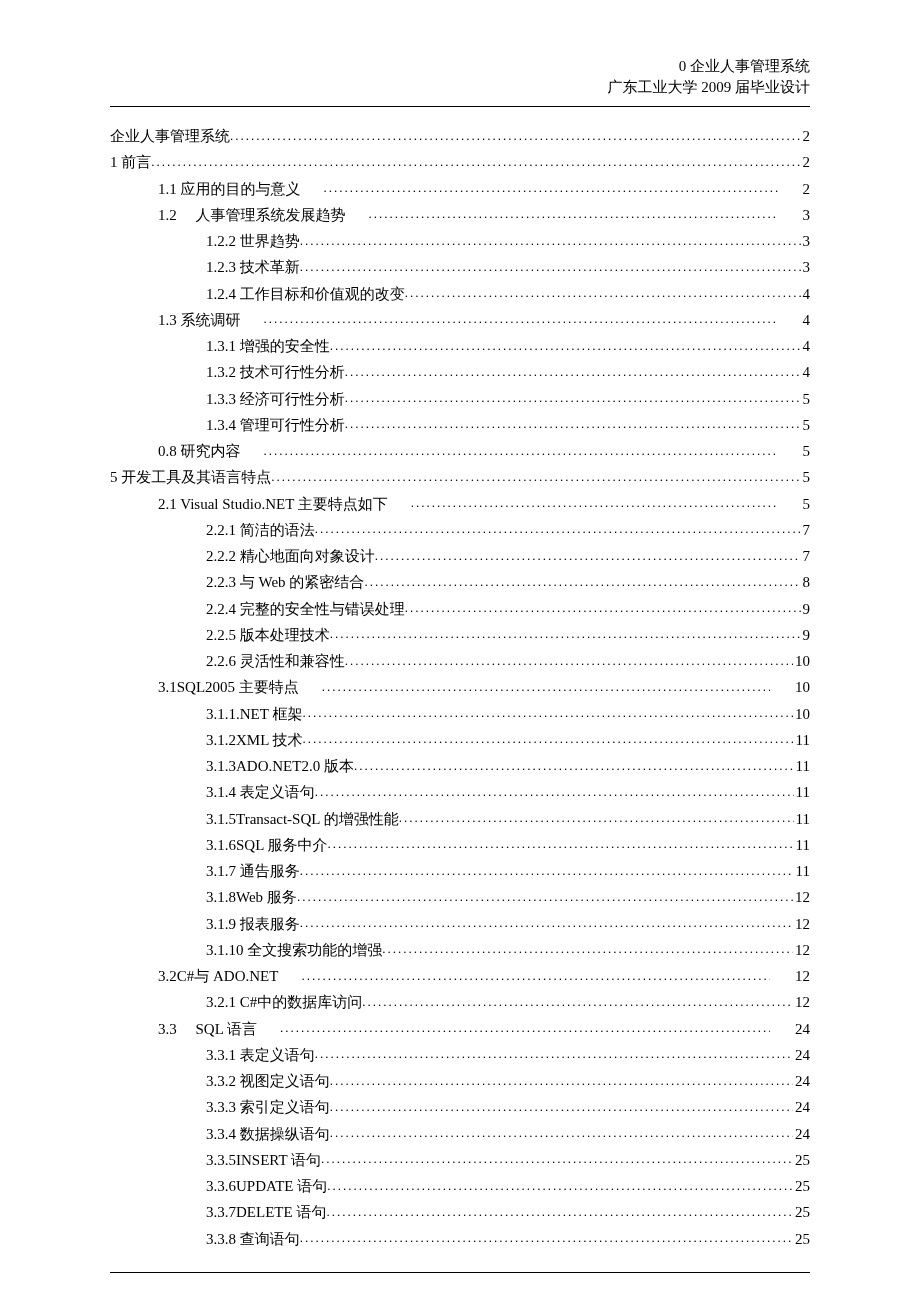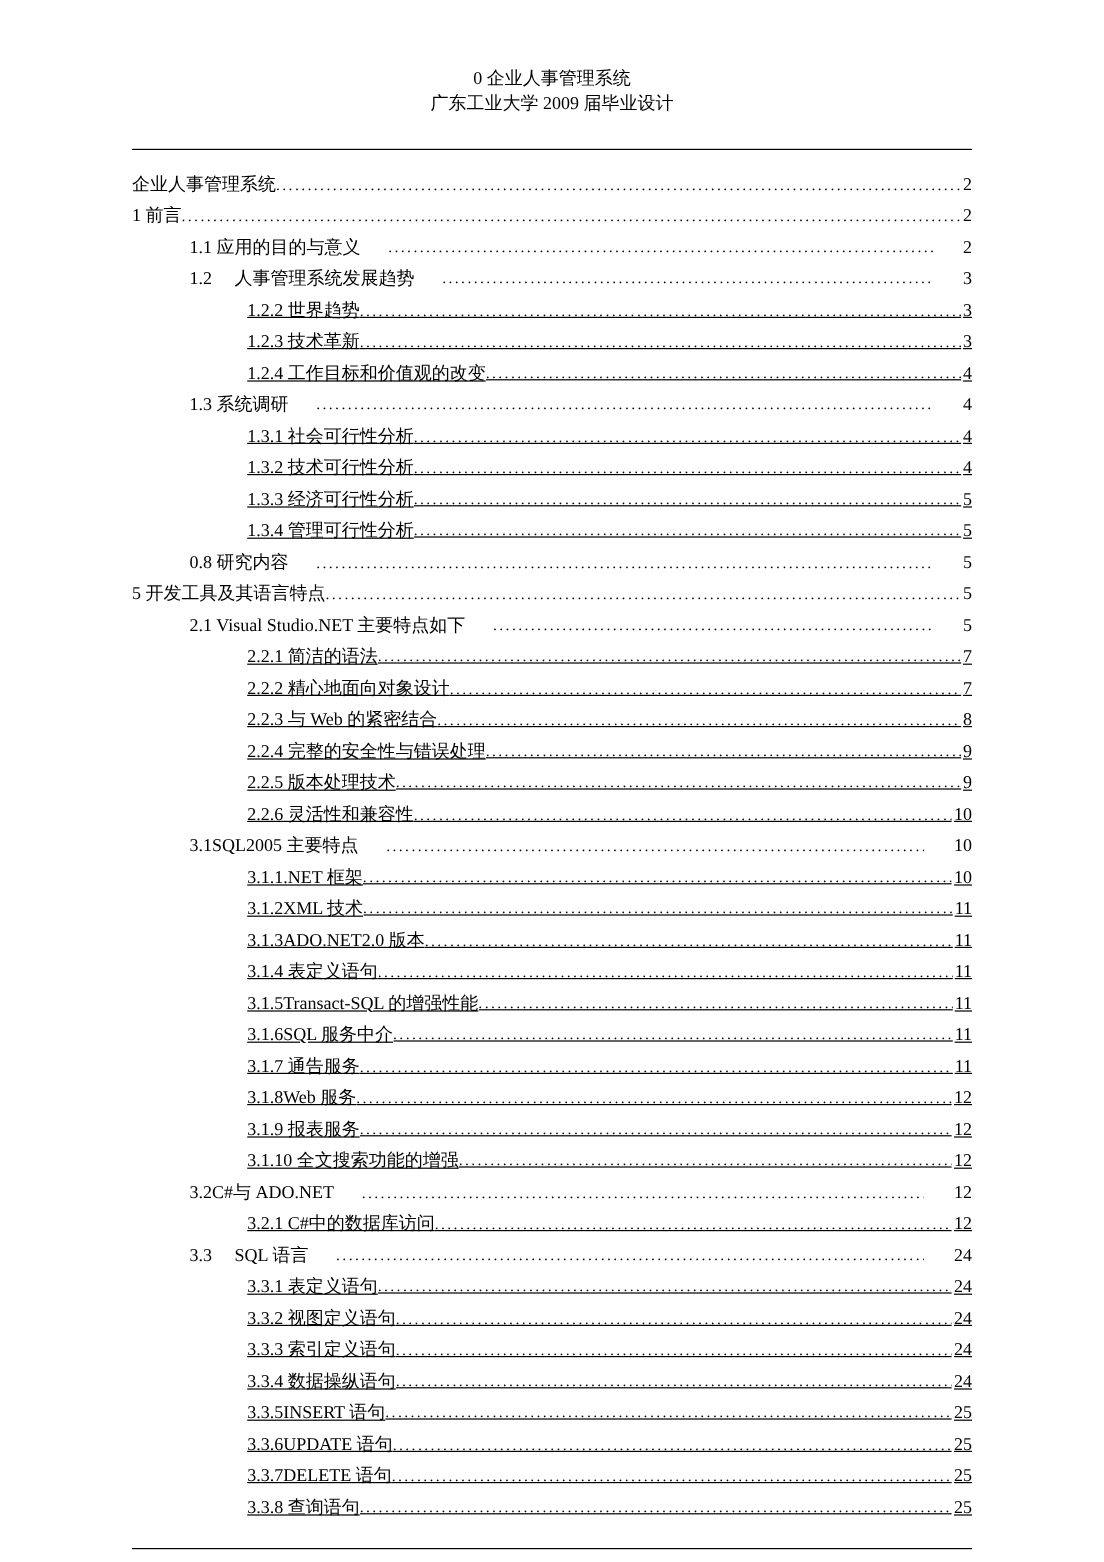--- a/index.html
+++ b/index.html
@@ -9,24 +9,24 @@
     font-family: "SimSun", "宋体", serif;
     color: #000;
     width: 920px;
   }
   .page {
     width: 920px;
     padding: 56px 110px 40px 110px;
     box-sizing: border-box;
   }
   .header {
-    text-align: center;
+    text-align: right;
     font-size: 15px;
     line-height: 1.4;
-    margin-bottom: 26px;
+    margin-bottom: 8px;
   }
   .header-divider {
     border: none;
     border-top: 1px solid #000;
     margin: 2px 0 16px 0;
   }
   .toc {
     font-size: 15px;
   }
   .toc-row {
@@ -48,21 +48,21 @@
   }
   .toc-dots::after {
     content: "..................................................................................................................................................................................................";
   }
   .toc-page {
     flex: 0 0 auto;
     padding-left: 2px;
   }
   .indent-0 { padding-left: 0; }
   .indent-1 { padding-left: 48px; gap: 23px; }
-  .indent-2 { padding-left: 96px; text-decoration: underline; }
+  .indent-2 { padding-left: 96px; }
   .footer {
     margin-top: 20px;
   }
   .footer-divider {
     border: none;
     border-top: 1px solid #000;
     margin: 0 0 4px 0;
   }
 </style>
 </head>
@@ -111,21 +111,21 @@
         <span class="toc-title">1.2.4 工作目标和价值观的改变</span>
         <span class="toc-dots"></span>
         <span class="toc-page">4</span>
       </div>
       <div class="toc-row indent-1">
         <span class="toc-title">1.3 系统调研</span>
         <span class="toc-dots"></span>
         <span class="toc-page">4</span>
       </div>
       <div class="toc-row indent-2">
-        <span class="toc-title">1.3.1 社会可行性分析</span>
+        <span class="toc-title">1.3.1 增强的安全性</span>
         <span class="toc-dots"></span>
         <span class="toc-page">4</span>
       </div>
       <div class="toc-row indent-2">
         <span class="toc-title">1.3.2 技术可行性分析</span>
         <span class="toc-dots"></span>
         <span class="toc-page">4</span>
       </div>
       <div class="toc-row indent-2">
         <span class="toc-title">1.3.3 经济可行性分析</span>

